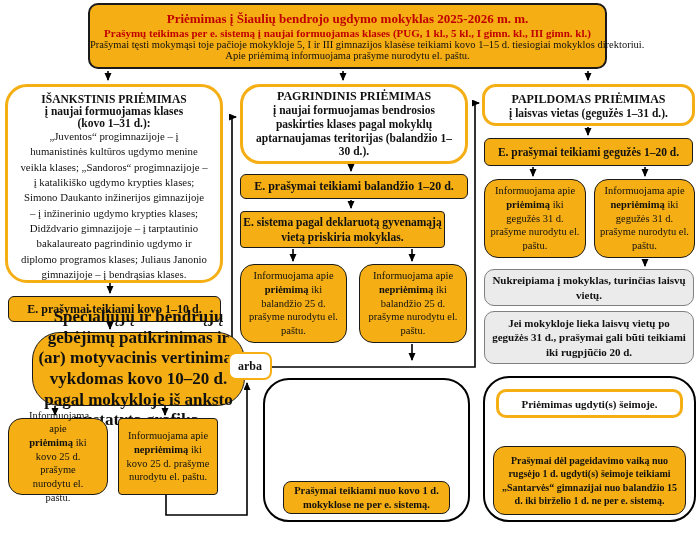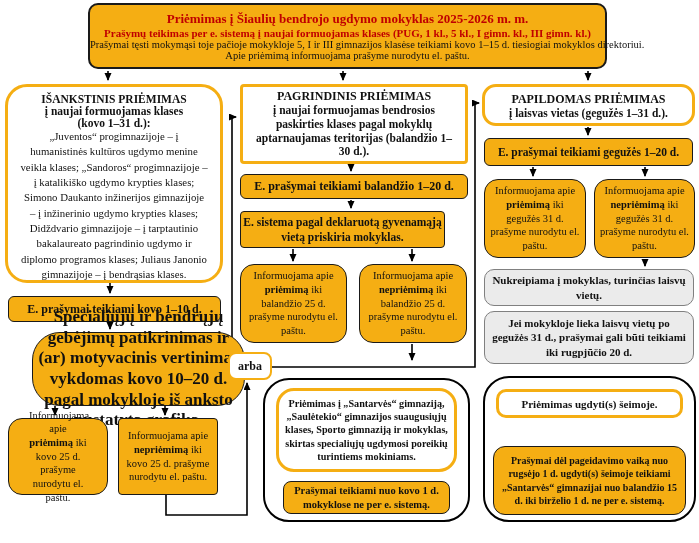--- a/index.html
+++ b/index.html
@@ -84,42 +84,41 @@
   <div class="box amber-fill flexc b" style="left:8px;top:332px;width:213px;height:74px;border-radius:28px;font-size:17px;line-height:1.22;padding:2px 4px;margin-left:24px;">Specialiųjų ir bendrųjų gebėjimų patikrinimas ir (ar) motyvacinis vertinimas vykdomas kovo 10–20 d. pagal mokykloje iš anksto nustatytą grafiką.</div>
 
   <div class="box amber-fill flexc" style="left:8px;top:418px;width:100px;height:77px;border-radius:14px;font-size:10.5px;line-height:1.3;padding:2px 20px;">
     <div><span>Informuojama apie </span><span class="b">priėmimą</span><span> iki kovo 25 d. prašyme nurodytu el. paštu.</span></div>
   </div>
 
   <div class="box amber-fill flexc" style="left:118px;top:418px;width:100px;height:77px;border-radius:4px;font-size:10.5px;line-height:1.3;padding:2px 5px;">
     <div><span>Informuojama apie </span><span class="b">nepriėmimą</span><span> iki kovo 25 d. prašyme nurodytu el. paštu.</span></div>
   </div>
 
-  <div class="box white-amber flexc" style="left:240px;top:84px;width:228px;height:80px;border-radius:4px;padding:2px 8px;">
+  <div class="box white-amber flexc" style="left:240px;top:84px;width:228px;height:80px;border-radius:20px;padding:2px 8px;">
     <div class="b" style="font-size:12px;">PAGRINDINIS PRIĖMIMAS</div>
     <div class="b" style="font-size:11.5px;line-height:1.2;">į naujai formuojamas bendrosios paskirties klases pagal mokyklų aptarnaujamas teritorijas (balandžio 1–30 d.).</div>
   </div>
 
   <div class="box amber-fill flexc b" style="left:240px;top:174px;width:228px;height:25px;border-radius:6px;font-size:12px;">E. prašymai teikiami balandžio 1–20 d.</div>
 
   <div class="box amber-fill flexc b" style="left:240px;top:211px;width:205px;height:37px;border-radius:4px;font-size:11.5px;line-height:1.25;">E. sistema pagal deklaruotą gyvenamąją vietą priskiria mokyklas.</div>
 
   <div class="box amber-fill flexc" style="left:240px;top:264px;width:107px;height:79px;border-radius:14px;font-size:10.5px;line-height:1.3;padding:2px 5px;">
     <div><span>Informuojama apie </span><span class="b">priėmimą</span><span> iki balandžio 25 d. prašyme nurodytu el. paštu.</span></div>
   </div>
 
   <div class="box amber-fill flexc" style="left:359px;top:264px;width:108px;height:79px;border-radius:14px;font-size:10.5px;line-height:1.3;padding:2px 5px;">
     <div><span>Informuojama apie </span><span class="b">nepriėmimą</span><span> iki balandžio 25 d. prašyme nurodytu el. paštu.</span></div>
   </div>
 
   <div class="box white-amber flexc b" style="left:228px;top:352px;width:44px;height:28px;border-radius:8px;border-width:2.5px;font-size:12px;">arba</div>
 
   <div class="box black-frame" style="left:263px;top:378px;width:207px;height:144px;"></div>
 
-  <div class="box white-amber flexc b" style="left:276px;top:388px;width:181px;height:84px;border-radius:18px;font-size:10.2px;line-height:1.3;padding:2px 5px;">Priėmimas į „Santarvės“ gimnaziją, „Saulėtekio“ gimnazijos suaugusiųjų klases, Sporto gimnaziją ir mokyklas, skirtas specialiųjų ugdymosi poreikių turintiems mokiniams.</div>
 
   <div class="box amber-fill flexc b" style="left:283px;top:481px;width:167px;height:33px;border-radius:8px;font-size:10.5px;line-height:1.3;">Prašymai teikiami nuo kovo 1 d. mokyklose ne per e. sistemą.</div>
 
   <div class="box white-amber flexc" style="left:482px;top:84px;width:213px;height:42px;border-radius:14px;">
     <div class="b" style="font-size:12px;">PAPILDOMAS PRIĖMIMAS</div>
     <div class="b" style="font-size:11.5px;">į laisvas vietas (gegužės 1–31 d.).</div>
   </div>
 
   <div class="box amber-fill flexc b" style="left:484px;top:138px;width:209px;height:28px;border-radius:6px;font-size:11.5px;">E. prašymai teikiami gegužės 1–20 d.</div>
 

